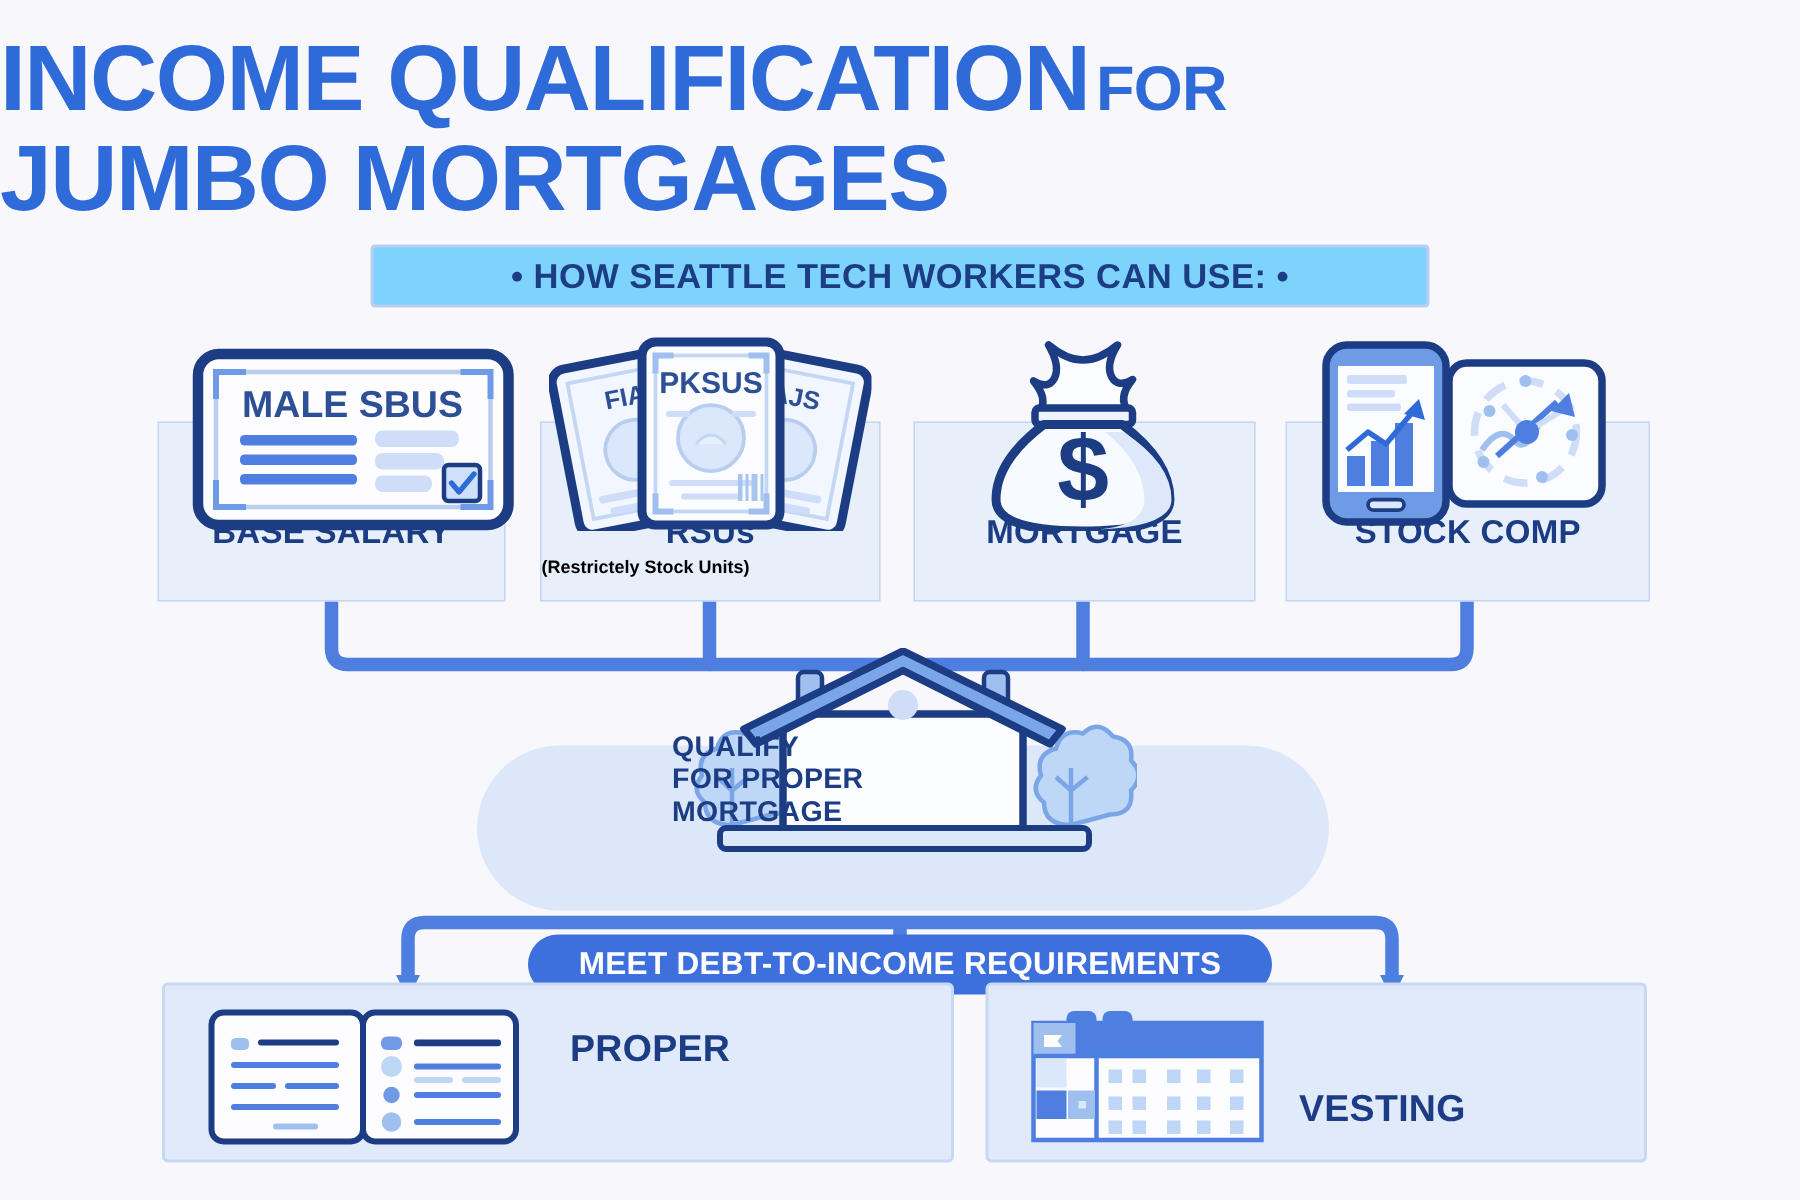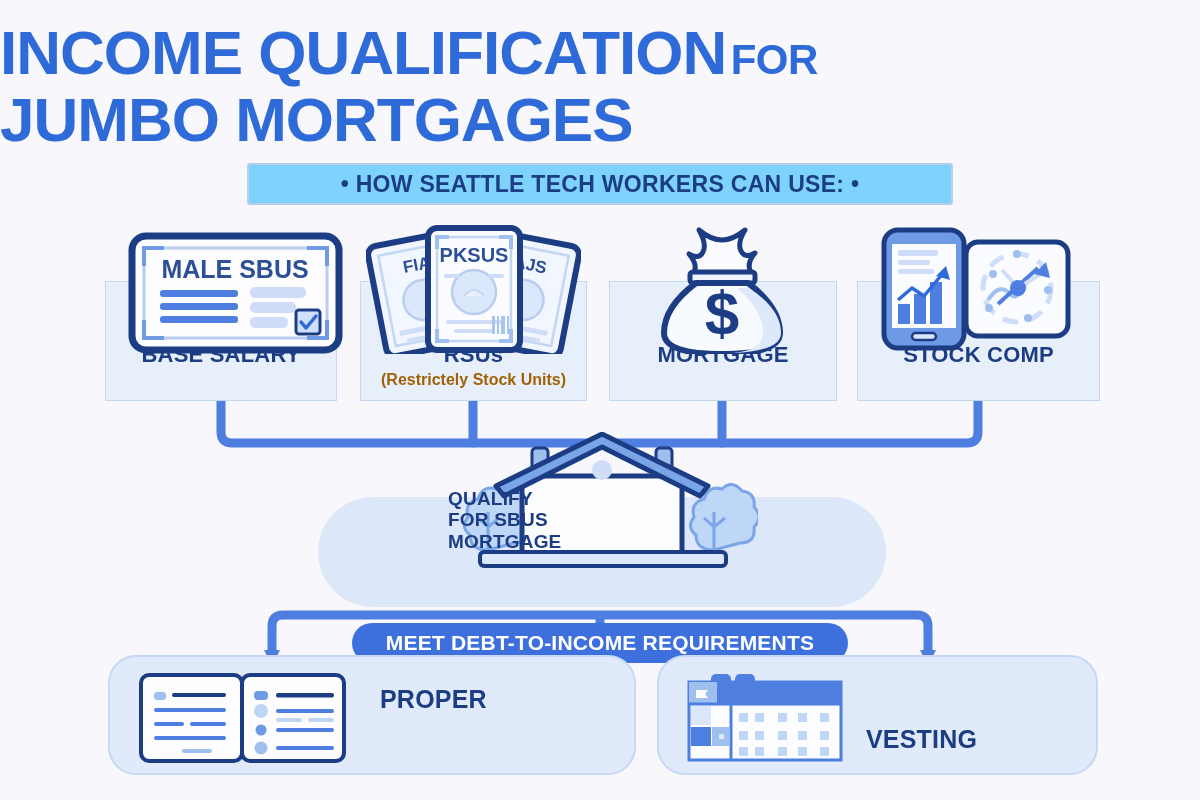--- a/index.html
+++ b/index.html
@@ -50,22 +50,22 @@
   .card.c3 { left: 857px; width: 243px; }
 
   .card-label {
     position: absolute; left: 0; width: 100%; top: 60px;
     text-align: center;
     font-size: 22px; font-weight: 800; color: #1c3d84;
     letter-spacing: 0.2px; white-space: nowrap;
   }
   .card-sub {
     position: absolute; left: 0; width: 100%; top: 89px;
-    text-align: center;
-    font-size: 16px; font-weight: 700; color: #a16207;
+    text-align: left;
+    font-size: 12px; font-weight: 700; color: #000000;
     white-space: nowrap;
   }
 
   
   .icon-holder { position: absolute; }
   .ih0 { left: 128px; top: 232px; width: 176px; height: 122px; }
   .ih1 { left: 366px; top: 222px; width: 215px; height: 132px; }
   .ih2 { left: 655px; top: 224px; width: 135px; height: 130px; }
   .ih3 { left: 878px; top: 224px; width: 195px; height: 130px; }
 
@@ -97,21 +97,21 @@
   .dti-text {
     font-size: 21px; font-weight: 800; color: #ffffff; letter-spacing: 0.2px;
     white-space: nowrap;
   }
 
   
   .bcard {
     position: absolute; top: 655px; height: 120px;
     background: #e0eafb;
     border: 2px solid #c6d8f4;
-    border-radius: 28px;
+    border-radius: 4px;
   }
   .bcard.b0 { left: 108px; width: 528px; }
   .bcard.b1 { left: 657px; width: 441px; }
   .bcard-icon { position: absolute; top: 15px; }
   .bcard-label {
     position: absolute;
     font-size: 25px; font-weight: 800; color: #1c3d84;
     line-height: 1.2; letter-spacing: 0.2px;
   }
   .bcard-label span { display: block; white-space: nowrap; }
@@ -317,21 +317,21 @@
       <rect x="74" y="44" width="160" height="78" fill="#fcfdff" stroke="#1c3d84" stroke-width="5"></rect>
 
       <path d="M48 54 L154 2 L260 54 L252 64 L154 15 L56 64 Z" fill="#7aa6e8" stroke="#1c3d84" stroke-width="5" stroke-linejoin="round"></path>
 
       <circle cx="154" cy="38" r="10" fill="#cfddf8"></circle>
 
       <rect x="32" y="120" width="246" height="14" rx="4" fill="#dbe7fb" stroke="#1c3d84" stroke-width="4"></rect>
     </svg>
     <div class="house-text">
       <span>QUALIFY</span>
-      <span>FOR SBUS</span>
+      <span>FOR PROPER</span>
       <span>MORTGAGE</span>
     </div>
   </div>
 
   <div class="dti-pill">
     <span class="dti-text">MEET DEBT-TO-INCOME REQUIREMENTS</span>
   </div>
 
   <div class="bcard b0">
     <div class="bcard-icon">

